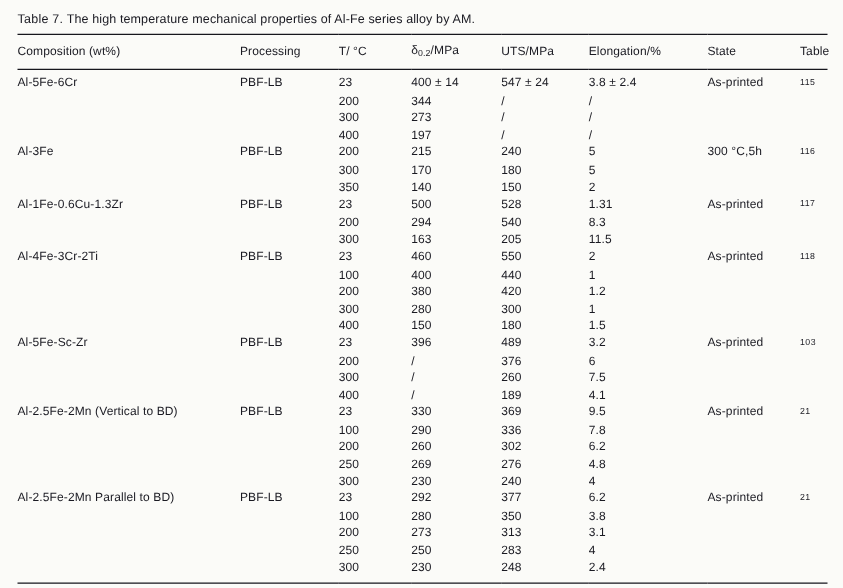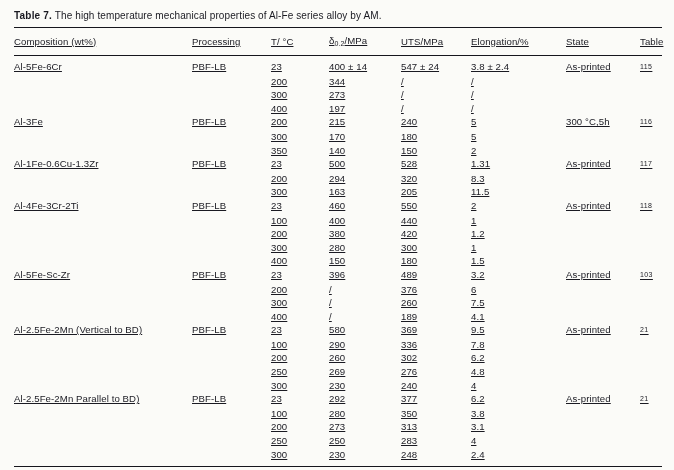--- a/index.html
+++ b/index.html
@@ -19,31 +19,30 @@
     box-sizing: border-box;
     padding: 9px 12px 0 14px;
   }
   .table-caption {
     font-size: 10px;
     line-height: 13px;
     margin: 0 0 5px 0;
     letter-spacing: 0.1px;
   }
   .table-caption .cap-label {
-    font-weight: bold;
+    font-weight: normal;
     letter-spacing: 0.2px;
     text-align: right;
   }
   table.data-table {
     table-layout: fixed;
     border-collapse: collapse;
     width: 648px;
     border-top: 1.4px solid #16161d;
     border-bottom: 1.6px solid #16161d;
-    text-decoration: underline;
   }
   thead th {
     font-weight: normal;
     font-size: 9.6px;
     text-align: left;
     padding: 7px 0 8px 0;
     border-bottom: 1.6px solid #16161d;
     letter-spacing: 0.1px;
     white-space: nowrap;
     overflow: visible;
@@ -179,21 +178,21 @@
           <td>528</td>
           <td>1.31</td>
           <td>As-printed</td>
           <td><span class="ref-sup">117</span></td>
         </tr>
         <tr>
           <td></td>
           <td></td>
           <td>200</td>
           <td>294</td>
-          <td>320</td>
+          <td>540</td>
           <td>8.3</td>
           <td></td>
           <td></td>
         </tr>
         <tr>
           <td></td>
           <td></td>
           <td>300</td>
           <td>163</td>
           <td>205</td>
@@ -288,21 +287,21 @@
           <td>/</td>
           <td>189</td>
           <td>4.1</td>
           <td></td>
           <td></td>
         </tr>
         <tr>
           <td>Al-2.5Fe-2Mn (Vertical to BD)</td>
           <td>PBF-LB</td>
           <td>23</td>
-          <td>580</td>
+          <td>330</td>
           <td>369</td>
           <td>9.5</td>
           <td>As-printed</td>
           <td><span class="ref-sup">21</span></td>
         </tr>
         <tr>
           <td></td>
           <td></td>
           <td>100</td>
           <td>290</td>

